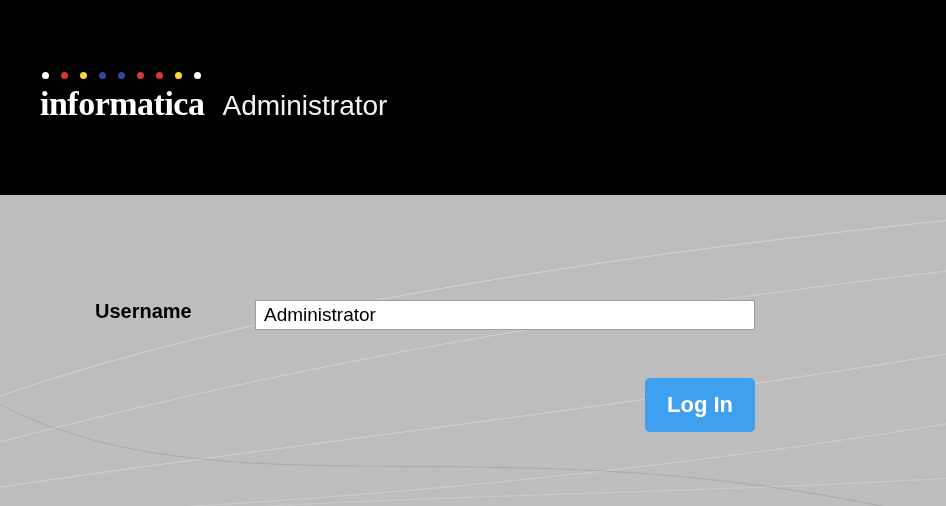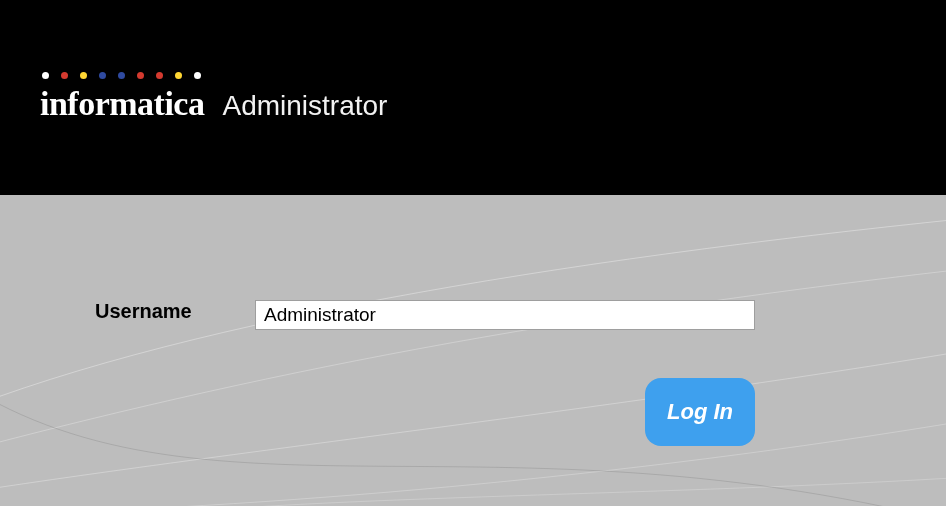--- a/index.html
+++ b/index.html
@@ -81,27 +81,26 @@
     }
     .button-row {
       display: flex;
       justify-content: flex-end;
       margin-top: 48px;
     }
     .login-btn {
       background: #3ea0ee;
       color: #fff;
       border: none;
-      border-radius: 16px;
+      border-radius: 5px;
       font-size: 22px;
       font-weight: 700;
-      padding: 21px 22px;
+      padding: 14px 22px;
       cursor: pointer;
       font-family: Arial, Helvetica, sans-serif;
-      font-style: italic;
     }
   </style>
 </head>
 <body>
 
 <div class="header">
   <div class="logo-block">
     <div class="dots-row" id="dots-row">
         <span class="dot" style="background: rgb(255, 255, 255);"></span>
         <span class="dot" style="background: rgb(212, 58, 47);"></span>

